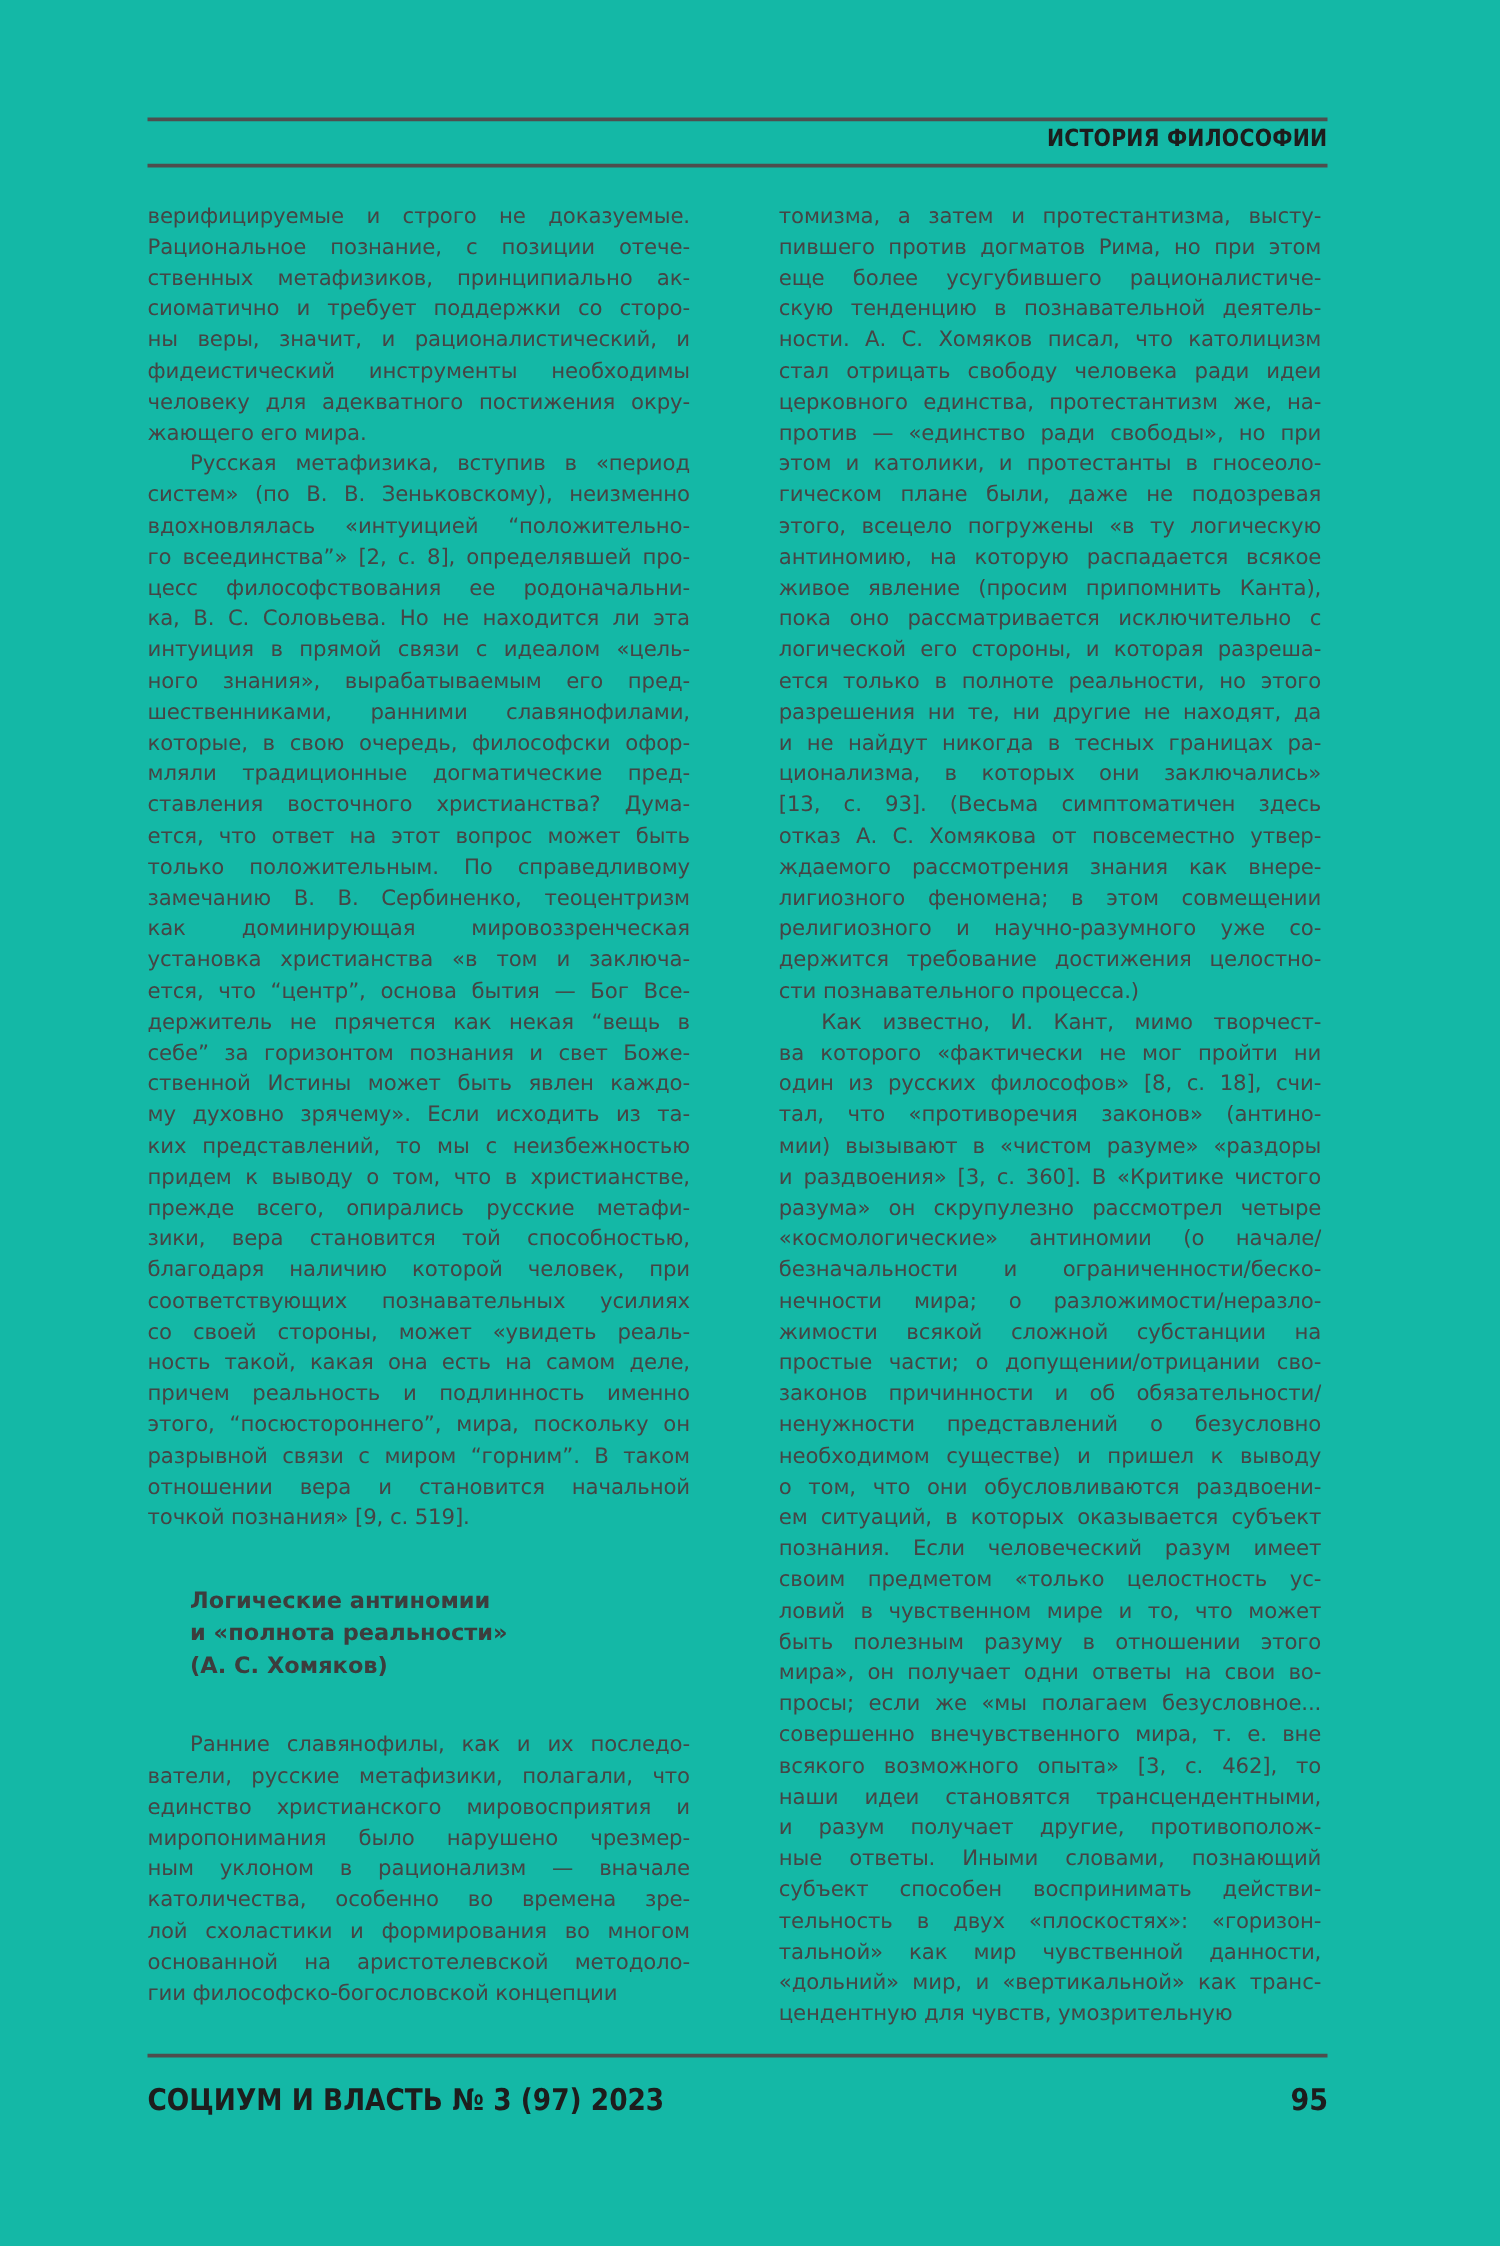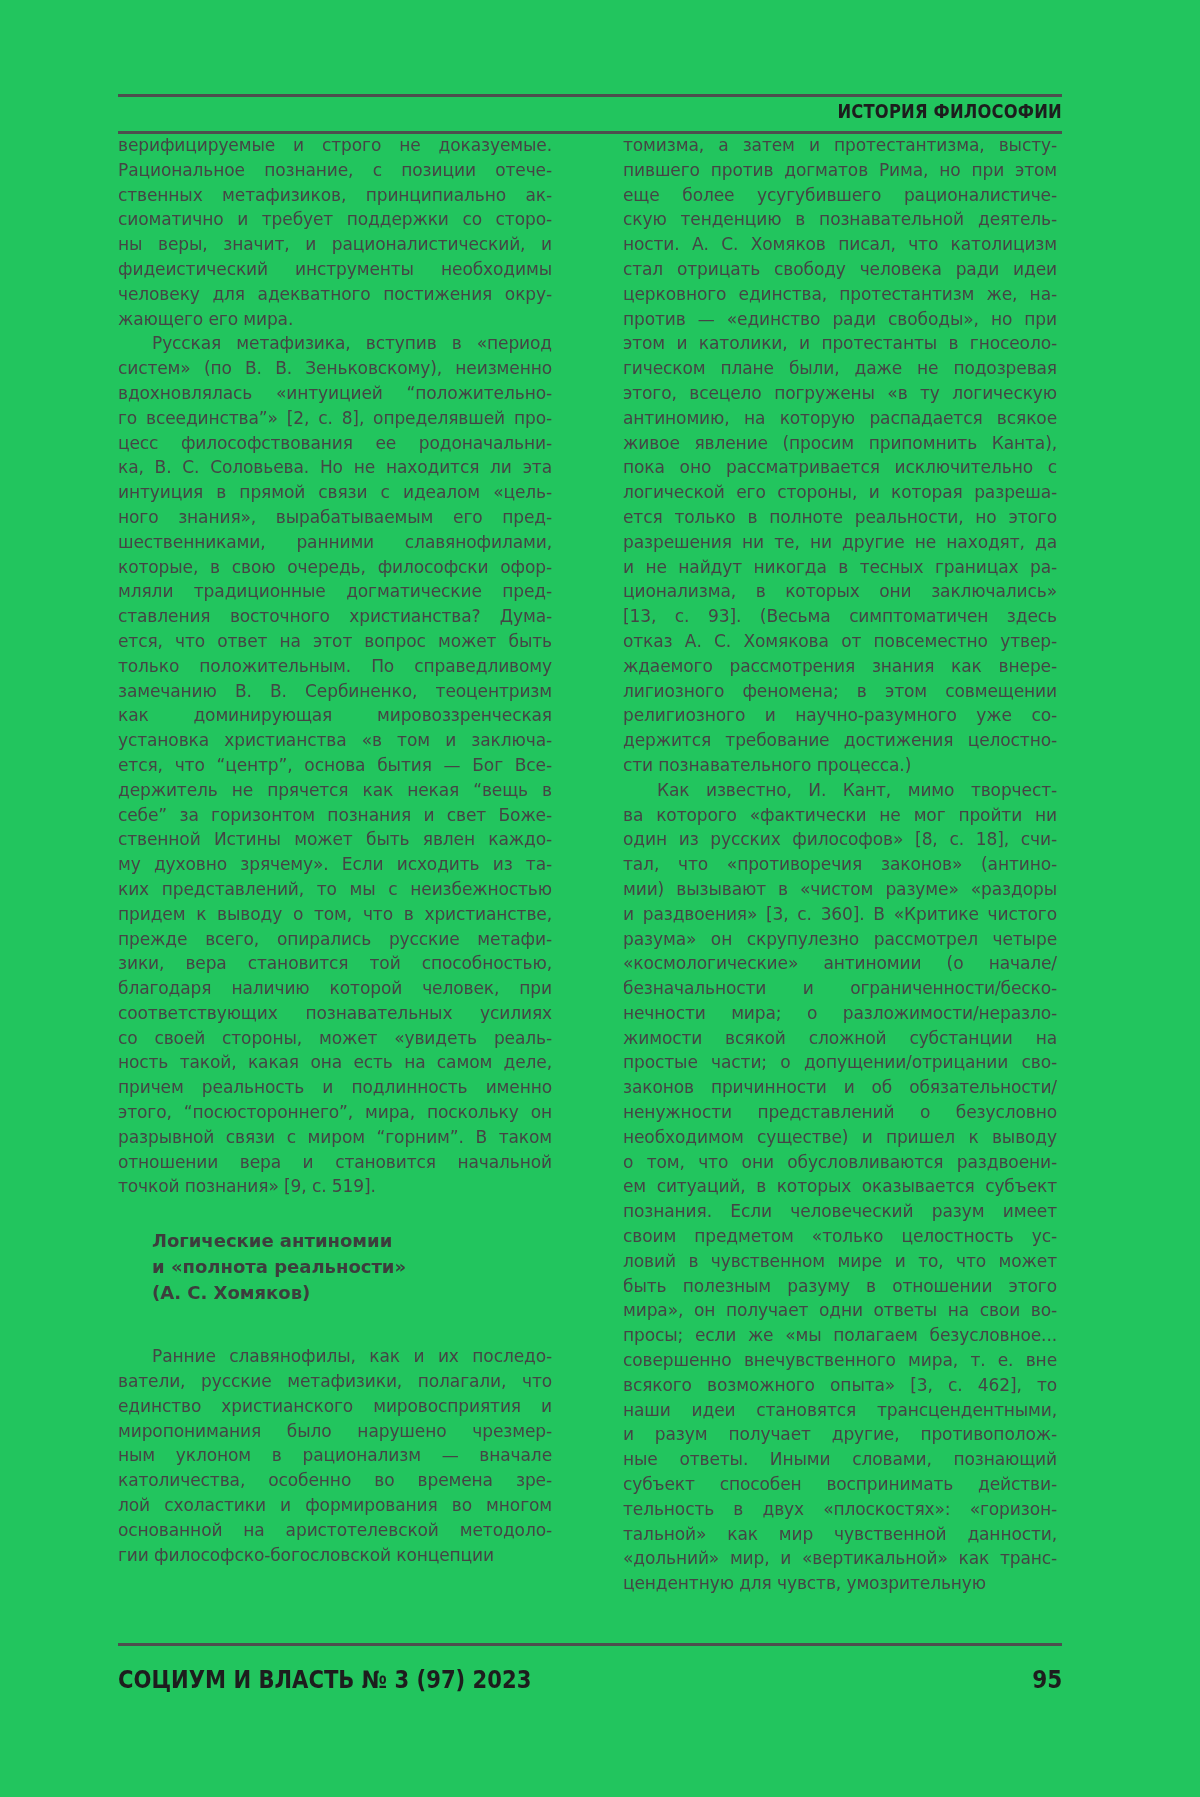--- a/index.html
+++ b/index.html
@@ -1,37 +1,37 @@
 <!DOCTYPE html>
 <html><head>
 <meta charset="utf-8">
 <style>
   html,body { margin:0; padding:0; background:#ffffff; }
   .page {
-    position:relative; width:1200px; height:1797px; background:#22c55e;
+    position:relative; width:1200px; height:1797px; background:#14b8a6;
     font-family:"DejaVu Sans","Liberation Sans",sans-serif; overflow:hidden;
   }
   .rule { position:absolute; left:118px; width:944px; height:3px; background:#4e4e4e; }
   .header-title {
     position:absolute; left:118px; width:944px; top:100px;
     text-align:right; font-weight:bold; font-size:19px; color:#1d1d1d;
     letter-spacing:0.2px;
   }
   .header-title span { display:inline-block; transform:scaleX(0.86); transform-origin:right center; }
-  .column { position:absolute; top:133px; width:434px; color:#454545; }
+  .column { position:absolute; top:161px; width:434px; color:#454545; }
   .column-left { left:118px; }
   .column-right { left:623px; }
   .line {
     font-size:17px; line-height:24.8px; height:24.8px;
     letter-spacing:-0.1px; white-space:normal; overflow:hidden;
   }
   .line.j { text-align:justify; text-align-last:justify; }
   .line.last { text-align:left; }
   .line.indent { padding-left:34px; }
-  .block.heading { margin:29px 0 38px 34px; }
+  .block.heading { margin:41px 0 38px 34px; }
   .block.heading .hline {
     font-weight:bold; font-size:18px; line-height:26px; height:26px;
     color:#3d3d3d; letter-spacing:0;
   }
   .footer-rule { top:1643px; }
   .footer-row {
     position:absolute; left:118px; width:944px; top:1666px;
     display:flex; justify-content:space-between; align-items:baseline;
     font-weight:bold; font-size:24px; color:#1d1d1d;
   }

